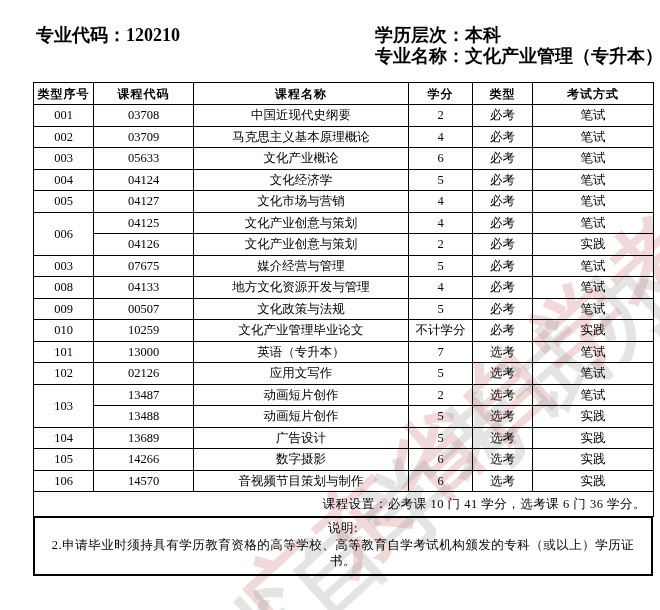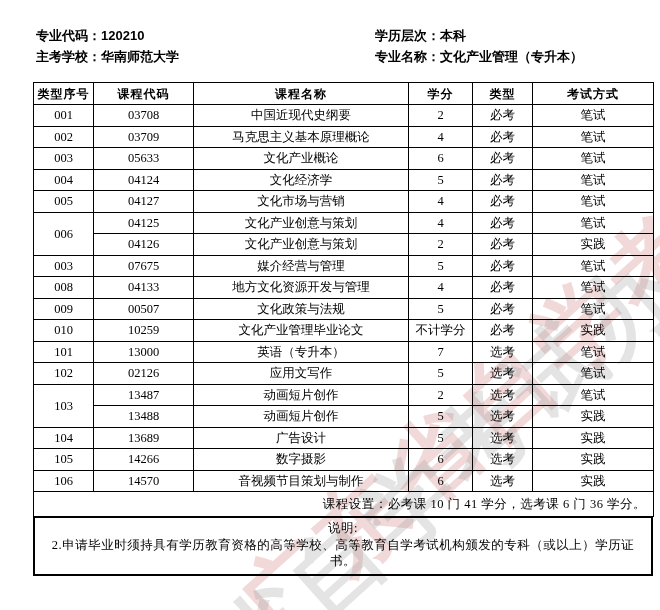--- a/index.html
+++ b/index.html
@@ -6,22 +6,22 @@
   .page{
     position:relative;width:660px;height:610px;background:#ffffff;
     overflow:hidden;color:#000;
     font-family:"Liberation Serif","DejaVu Serif",serif;
   }
   
   .hdr-col{position:absolute;top:25px;z-index:2;}
   .hdr-left{left:36px;}
   .hdr-right{left:375px;}
   .hdr-row{
-    font-family:Liberation Sans, sans-serif;
-    font-weight:bold;font-size:13px;line-height:21px;white-space:nowrap;
+    font-family:Liberation Serif, serif;
+    font-weight:bold;font-size:18px;line-height:21px;white-space:nowrap;
   }
   
   .sheet{position:absolute;left:33px;top:82px;width:620px;z-index:2;}
   table.courses{
     width:620px;border-collapse:collapse;table-layout:fixed;
     background:transparent;
   }
   .courses th,.courses td{
     border:1px solid #000;text-align:center;vertical-align:middle;
     font-size:12.5px;padding:0;height:20.5px;line-height:14px;
@@ -56,23 +56,20 @@
 <body>
 
 <div class="page">
 
   <div class="wm wm-pink" style="color: rgba(217, 140, 140, 0.33);">广东省自学考试办公室</div>
   <div class="wm wm-gray" style="color: rgba(150, 150, 150, 0.26);">广东省自学考试办公室</div>
 
   <div class="hdr-col hdr-left">
     <div class="hdr-row">
       <span>专业代码：</span><span>120210</span>
-    </div>
-    <div class="hdr-row">
-      <span>主考学校：</span><span>华南师范大学</span>
     </div>
   </div>
   <div class="hdr-col hdr-right">
     <div class="hdr-row">
       <span>学历层次：</span><span>本科</span>
     </div>
     <div class="hdr-row">
       <span>专业名称：</span><span>文化产业管理（专升本）</span>
     </div>
   </div>

